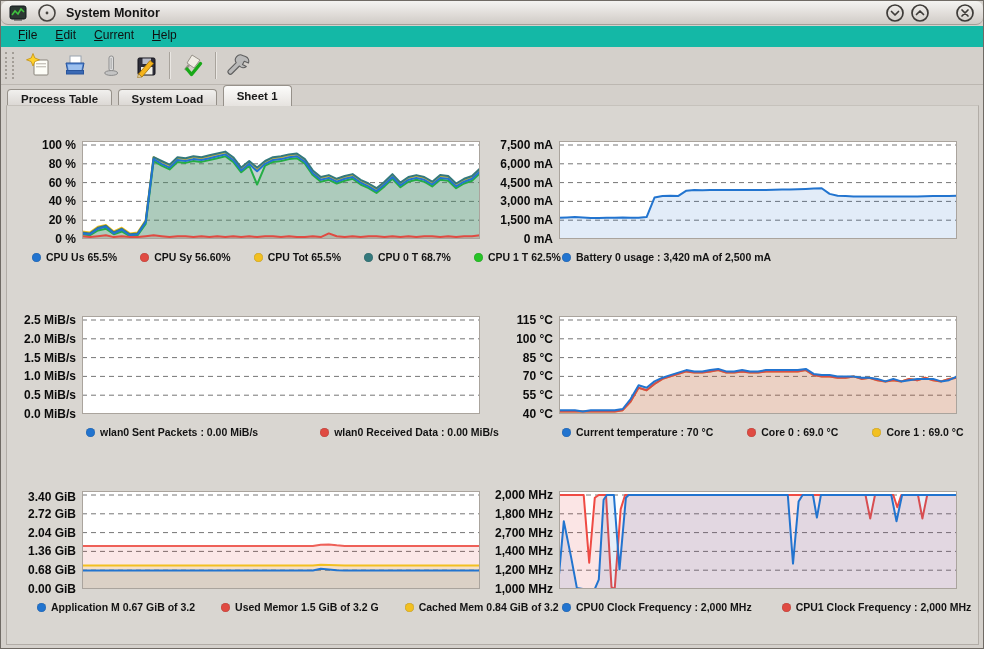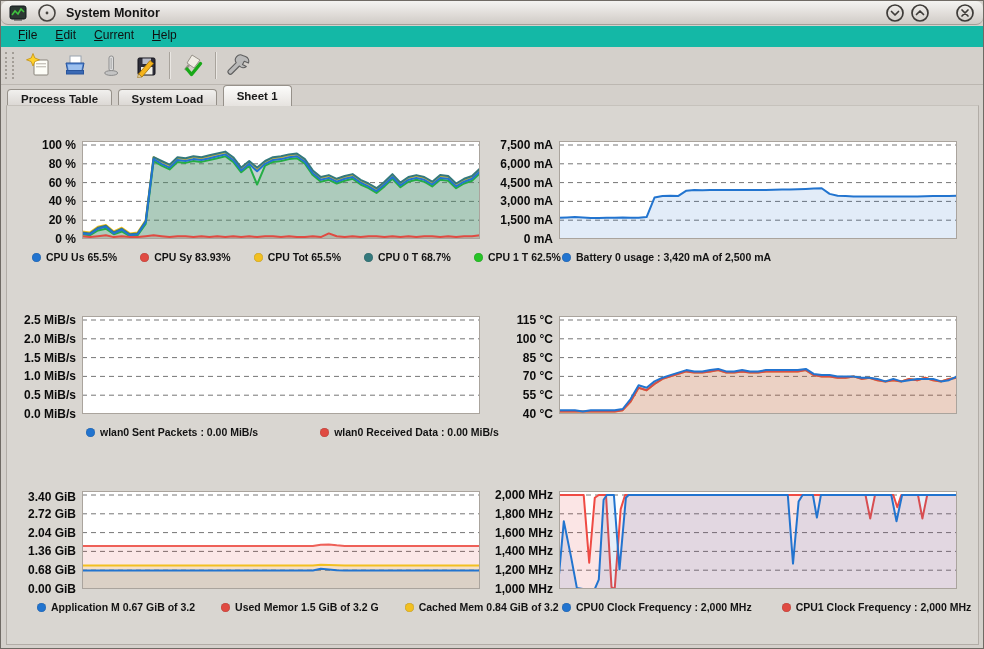--- a/index.html
+++ b/index.html
@@ -180,21 +180,21 @@
             <rect x="0.5" y="0.5" width="397" height="97" fill="none" stroke="#aaa49d" stroke-width="1"></rect>
           </svg>
         </div>
         <div class="legend" data-name="chart-legend">
           <span class="lgi" data-name="legend-item">
             <i class="dot" data-name="legend-color-dot" style="background: rgb(34, 116, 207);"></i>
             <span data-name="legend-text">CPU Us  65.5%</span>
           </span>
           <span class="lgi" data-name="legend-item">
             <i class="dot" data-name="legend-color-dot" style="background: rgb(224, 75, 66);"></i>
-            <span data-name="legend-text">CPU Sy  83.93%</span>
+            <span data-name="legend-text">CPU Sy  56.60%</span>
           </span>
           <span class="lgi" data-name="legend-item">
             <i class="dot" data-name="legend-color-dot" style="background: rgb(242, 192, 33);"></i>
             <span data-name="legend-text">CPU Tot  65.5%</span>
           </span>
           <span class="lgi" data-name="legend-item">
             <i class="dot" data-name="legend-color-dot" style="background: rgb(52, 121, 124);"></i>
             <span data-name="legend-text">CPU 0 T  68.7%</span>
           </span>
           <span class="lgi" data-name="legend-item">
@@ -283,20 +283,34 @@
             <line x1="0" y1="98" x2="398" y2="98" stroke="#767676" stroke-width="1" stroke-dasharray="5,4"></line>
             <path d="M0,98 L 0.0,95.5 L 8.0,95.5 L 15.9,95.5 L 23.9,95.5 L 31.8,95.5 L 39.8,95.5 L 47.8,95.5 L 55.7,95.5 L 63.7,94.2 L 71.6,85.5 L 79.6,71.7 L 87.6,74.2 L 95.5,67.9 L 103.5,62.9 L 111.4,60.4 L 119.4,57.9 L 127.4,55.4 L 135.3,56.6 L 143.3,56.6 L 151.2,55.4 L 159.2,54.1 L 167.2,56.6 L 175.1,56.6 L 183.1,55.4 L 191.0,56.6 L 199.0,56.6 L 207.0,55.4 L 214.9,55.4 L 222.9,55.4 L 230.8,55.4 L 238.8,55.4 L 246.8,54.1 L 254.7,59.1 L 262.7,60.4 L 270.6,60.4 L 278.6,61.7 L 286.6,61.7 L 294.5,60.4 L 302.5,62.9 L 310.4,61.7 L 318.4,64.2 L 326.4,65.4 L 334.3,64.2 L 342.3,65.4 L 350.2,62.9 L 358.2,64.2 L 366.2,61.7 L 374.1,64.2 L 382.1,65.4 L 390.0,62.9 L 398.0,61.7 L 398,98 Z" fill="rgba(228,185,27,0.10)" stroke="none"></path>
             <path d="M 0.0,95.5 L 8.0,95.5 L 15.9,95.5 L 23.9,95.5 L 31.8,95.5 L 39.8,95.5 L 47.8,95.5 L 55.7,95.5 L 63.7,94.2 L 71.6,85.5 L 79.6,71.7 L 87.6,74.2 L 95.5,67.9 L 103.5,62.9 L 111.4,60.4 L 119.4,57.9 L 127.4,55.4 L 135.3,56.6 L 143.3,56.6 L 151.2,55.4 L 159.2,54.1 L 167.2,56.6 L 175.1,56.6 L 183.1,55.4 L 191.0,56.6 L 199.0,56.6 L 207.0,55.4 L 214.9,55.4 L 222.9,55.4 L 230.8,55.4 L 238.8,55.4 L 246.8,54.1 L 254.7,59.1 L 262.7,60.4 L 270.6,60.4 L 278.6,61.7 L 286.6,61.7 L 294.5,60.4 L 302.5,62.9 L 310.4,61.7 L 318.4,64.2 L 326.4,65.4 L 334.3,64.2 L 342.3,65.4 L 350.2,62.9 L 358.2,64.2 L 366.2,61.7 L 374.1,64.2 L 382.1,65.4 L 390.0,62.9 L 398.0,61.7" fill="none" stroke="#f2c021" stroke-width="2" stroke-linejoin="round" stroke-linecap="round"></path>
             <path d="M0,98 L 0.0,95.5 L 8.0,95.5 L 15.9,95.5 L 23.9,95.5 L 31.8,95.5 L 39.8,95.5 L 47.8,95.5 L 55.7,95.5 L 63.7,94.2 L 71.6,85.5 L 79.6,71.7 L 87.6,74.2 L 95.5,67.9 L 103.5,62.9 L 111.4,60.4 L 119.4,57.9 L 127.4,55.4 L 135.3,56.6 L 143.3,56.6 L 151.2,55.4 L 159.2,54.1 L 167.2,56.6 L 175.1,56.6 L 183.1,55.4 L 191.0,56.6 L 199.0,56.6 L 207.0,55.4 L 214.9,55.4 L 222.9,55.4 L 230.8,55.4 L 238.8,55.4 L 246.8,54.1 L 254.7,59.1 L 262.7,60.4 L 270.6,60.4 L 278.6,61.7 L 286.6,61.7 L 294.5,60.4 L 302.5,62.9 L 310.4,61.7 L 318.4,64.2 L 326.4,65.4 L 334.3,64.2 L 342.3,65.4 L 350.2,62.9 L 358.2,64.2 L 366.2,61.7 L 374.1,64.2 L 382.1,65.4 L 390.0,62.9 L 398.0,61.7 L 398,98 Z" fill="rgba(220,60,40,0.18)" stroke="none"></path>
             <path d="M 0.0,95.5 L 8.0,95.5 L 15.9,95.5 L 23.9,95.5 L 31.8,95.5 L 39.8,95.5 L 47.8,95.5 L 55.7,95.5 L 63.7,94.2 L 71.6,85.5 L 79.6,71.7 L 87.6,74.2 L 95.5,67.9 L 103.5,62.9 L 111.4,60.4 L 119.4,57.9 L 127.4,55.4 L 135.3,56.6 L 143.3,56.6 L 151.2,55.4 L 159.2,54.1 L 167.2,56.6 L 175.1,56.6 L 183.1,55.4 L 191.0,56.6 L 199.0,56.6 L 207.0,55.4 L 214.9,55.4 L 222.9,55.4 L 230.8,55.4 L 238.8,55.4 L 246.8,54.1 L 254.7,59.1 L 262.7,60.4 L 270.6,60.4 L 278.6,61.7 L 286.6,61.7 L 294.5,60.4 L 302.5,62.9 L 310.4,61.7 L 318.4,64.2 L 326.4,65.4 L 334.3,64.2 L 342.3,65.4 L 350.2,62.9 L 358.2,64.2 L 366.2,61.7 L 374.1,64.2 L 382.1,65.4 L 390.0,62.9 L 398.0,61.7" fill="none" stroke="#e04b42" stroke-width="2" stroke-linejoin="round" stroke-linecap="round"></path>
             <path d="M0,98 L 0.0,94.2 L 8.0,94.2 L 15.9,94.2 L 23.9,95.5 L 31.8,94.2 L 39.8,94.2 L 47.8,94.2 L 55.7,94.2 L 63.7,93.0 L 71.6,83.0 L 79.6,69.2 L 87.6,71.7 L 95.5,65.4 L 103.5,61.7 L 111.4,59.1 L 119.4,56.6 L 127.4,54.1 L 135.3,55.4 L 143.3,55.4 L 151.2,54.1 L 159.2,52.9 L 167.2,55.4 L 175.1,55.4 L 183.1,54.1 L 191.0,55.4 L 199.0,55.4 L 207.0,54.1 L 214.9,54.1 L 222.9,54.1 L 230.8,54.1 L 238.8,54.1 L 246.8,52.9 L 254.7,57.9 L 262.7,59.1 L 270.6,59.1 L 278.6,60.4 L 286.6,60.4 L 294.5,60.4 L 302.5,61.7 L 310.4,61.7 L 318.4,62.9 L 326.4,65.4 L 334.3,62.9 L 342.3,65.4 L 350.2,64.2 L 358.2,62.9 L 366.2,62.9 L 374.1,62.9 L 382.1,65.4 L 390.0,64.2 L 398.0,60.4 L 398,98 Z" fill="rgba(30,110,200,0.05)" stroke="none"></path>
             <path d="M 0.0,94.2 L 8.0,94.2 L 15.9,94.2 L 23.9,95.5 L 31.8,94.2 L 39.8,94.2 L 47.8,94.2 L 55.7,94.2 L 63.7,93.0 L 71.6,83.0 L 79.6,69.2 L 87.6,71.7 L 95.5,65.4 L 103.5,61.7 L 111.4,59.1 L 119.4,56.6 L 127.4,54.1 L 135.3,55.4 L 143.3,55.4 L 151.2,54.1 L 159.2,52.9 L 167.2,55.4 L 175.1,55.4 L 183.1,54.1 L 191.0,55.4 L 199.0,55.4 L 207.0,54.1 L 214.9,54.1 L 222.9,54.1 L 230.8,54.1 L 238.8,54.1 L 246.8,52.9 L 254.7,57.9 L 262.7,59.1 L 270.6,59.1 L 278.6,60.4 L 286.6,60.4 L 294.5,60.4 L 302.5,61.7 L 310.4,61.7 L 318.4,62.9 L 326.4,65.4 L 334.3,62.9 L 342.3,65.4 L 350.2,64.2 L 358.2,62.9 L 366.2,62.9 L 374.1,62.9 L 382.1,65.4 L 390.0,64.2 L 398.0,60.4" fill="none" stroke="#2274cf" stroke-width="2" stroke-linejoin="round" stroke-linecap="round"></path>
             <rect x="0.5" y="0.5" width="397" height="97" fill="none" stroke="#aaa49d" stroke-width="1"></rect>
           </svg>
         </div>
+        <div class="legend" data-name="chart-legend">
+          <span class="lgi" data-name="legend-item">
+            <i class="dot" data-name="legend-color-dot" style="background: rgb(34, 116, 207);"></i>
+            <span data-name="legend-text">Current temperature :  70 °C</span>
+          </span>
+          <span class="lgi" data-name="legend-item">
+            <i class="dot" data-name="legend-color-dot" style="background: rgb(224, 75, 66);"></i>
+            <span data-name="legend-text">Core 0 :  69.0 °C</span>
+          </span>
+          <span class="lgi" data-name="legend-item">
+            <i class="dot" data-name="legend-color-dot" style="background: rgb(242, 192, 33);"></i>
+            <span data-name="legend-text">Core 1 :  69.0 °C</span>
+          </span>
+        </div>
       </div>
     <div class="chartwrap col-left  row3" data-name="memory-chart">
         <div class="tick" data-name="y-axis-label" style="top: 4px;">3.40 GiB</div>
         <div class="tick" data-name="y-axis-label" style="top: 20.8px;">2.72 GiB</div>
         <div class="tick" data-name="y-axis-label" style="top: 39.6px;">2.04 GiB</div>
         <div class="tick" data-name="y-axis-label" style="top: 58.4px;">1.36 GiB</div>
         <div class="tick" data-name="y-axis-label" style="top: 77.2px;">0.68 GiB</div>
         <div class="tick" data-name="y-axis-label" style="top: 96px;">0.00 GiB</div>
         <div class="plot" data-name="plot-area">
           <svg width="398" height="98" viewBox="0 0 398 98">
@@ -327,21 +341,21 @@
           </span>
           <span class="lgi" data-name="legend-item">
             <i class="dot" data-name="legend-color-dot" style="background: rgb(242, 192, 33);"></i>
             <span data-name="legend-text">Cached Mem  0.84 GiB of 3.2</span>
           </span>
         </div>
       </div>
     <div class="chartwrap col-right row3" data-name="clock-chart">
         <div class="tick" data-name="y-axis-label" style="top: 2px;">2,000 MHz</div>
         <div class="tick" data-name="y-axis-label" style="top: 20.8px;">1,800 MHz</div>
-        <div class="tick" data-name="y-axis-label" style="top: 39.6px;">1,600 MHz</div>
+        <div class="tick" data-name="y-axis-label" style="top: 39.6px;">2,700 MHz</div>
         <div class="tick" data-name="y-axis-label" style="top: 58.4px;">1,400 MHz</div>
         <div class="tick" data-name="y-axis-label" style="top: 77.2px;">1,200 MHz</div>
         <div class="tick" data-name="y-axis-label" style="top: 96px;">1,000 MHz</div>
         <div class="plot" data-name="plot-area">
           <svg width="398" height="98" viewBox="0 0 398 98">
             <rect x="0" y="0" width="398" height="98" fill="#ffffff"></rect>
             <line x1="0" y1="4" x2="398" y2="4" stroke="#767676" stroke-width="1" stroke-dasharray="5,4"></line>
             <line x1="0" y1="22.8" x2="398" y2="22.8" stroke="#767676" stroke-width="1" stroke-dasharray="5,4"></line>
             <line x1="0" y1="41.6" x2="398" y2="41.6" stroke="#767676" stroke-width="1" stroke-dasharray="5,4"></line>
             <line x1="0" y1="60.400000000000006" x2="398" y2="60.400000000000006" stroke="#767676" stroke-width="1" stroke-dasharray="5,4"></line>

